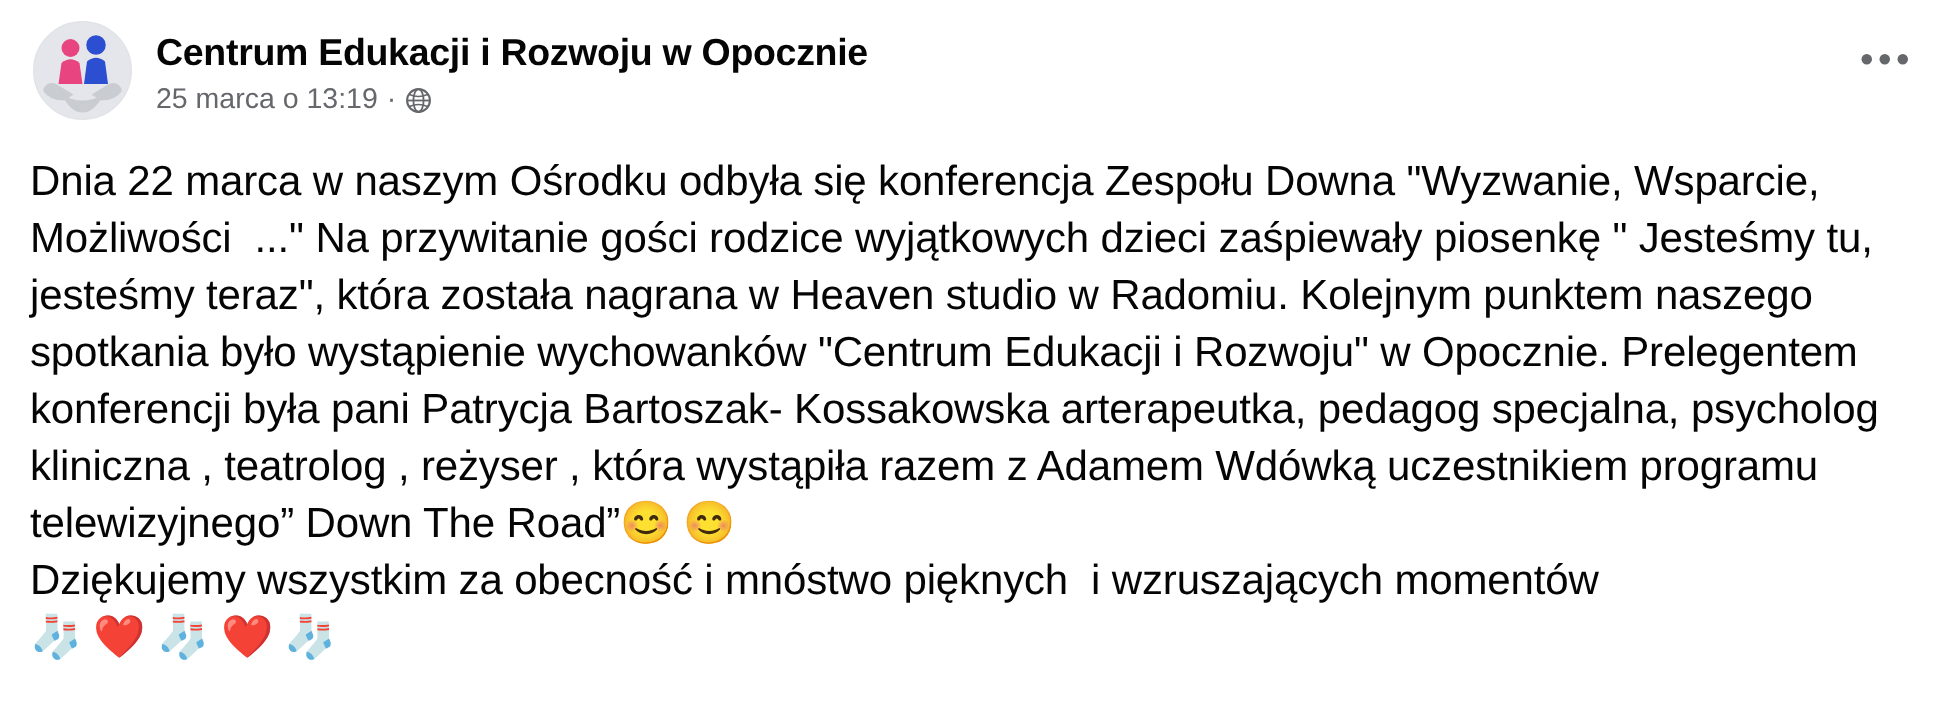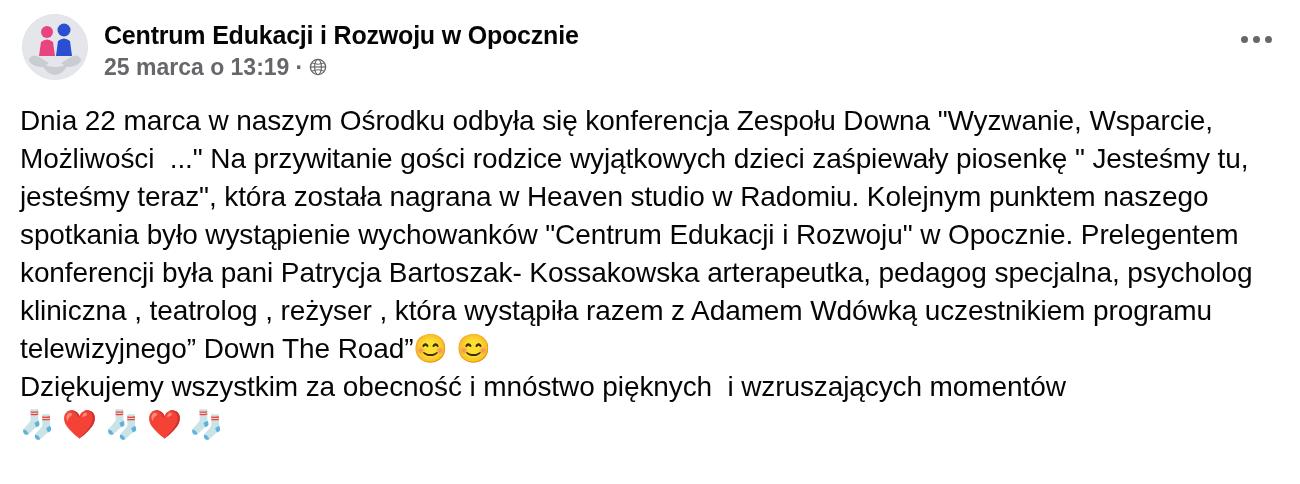--- a/index.html
+++ b/index.html
@@ -50,23 +50,22 @@
     line-height: 30px;
     color: #050505;
     letter-spacing: -0.2px;
     white-space: nowrap;
   }
   .meta-row {
     display: flex;
     align-items: center;
     margin-top: 6px;
     color: #65676b;
-    font-size: 23px;
+    font-size: 19px;
     line-height: 22px;
-    font-weight: bold;
   }
   .meta-sep {
     margin: 0 6px;
     color: #65676b;
   }
   .globe-icon {
     display: inline-flex;
     align-items: center;
     justify-content: center;
     width: 18px;

